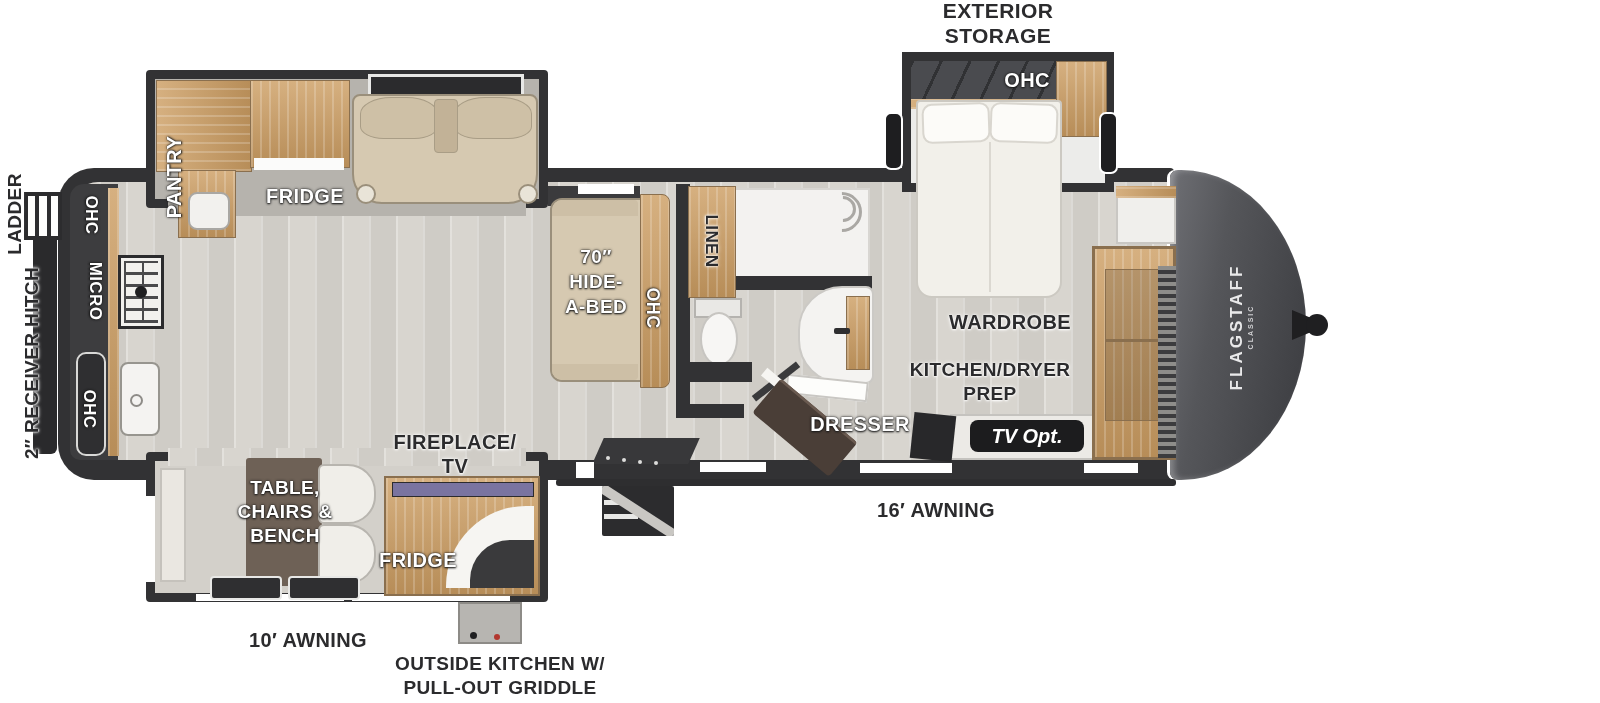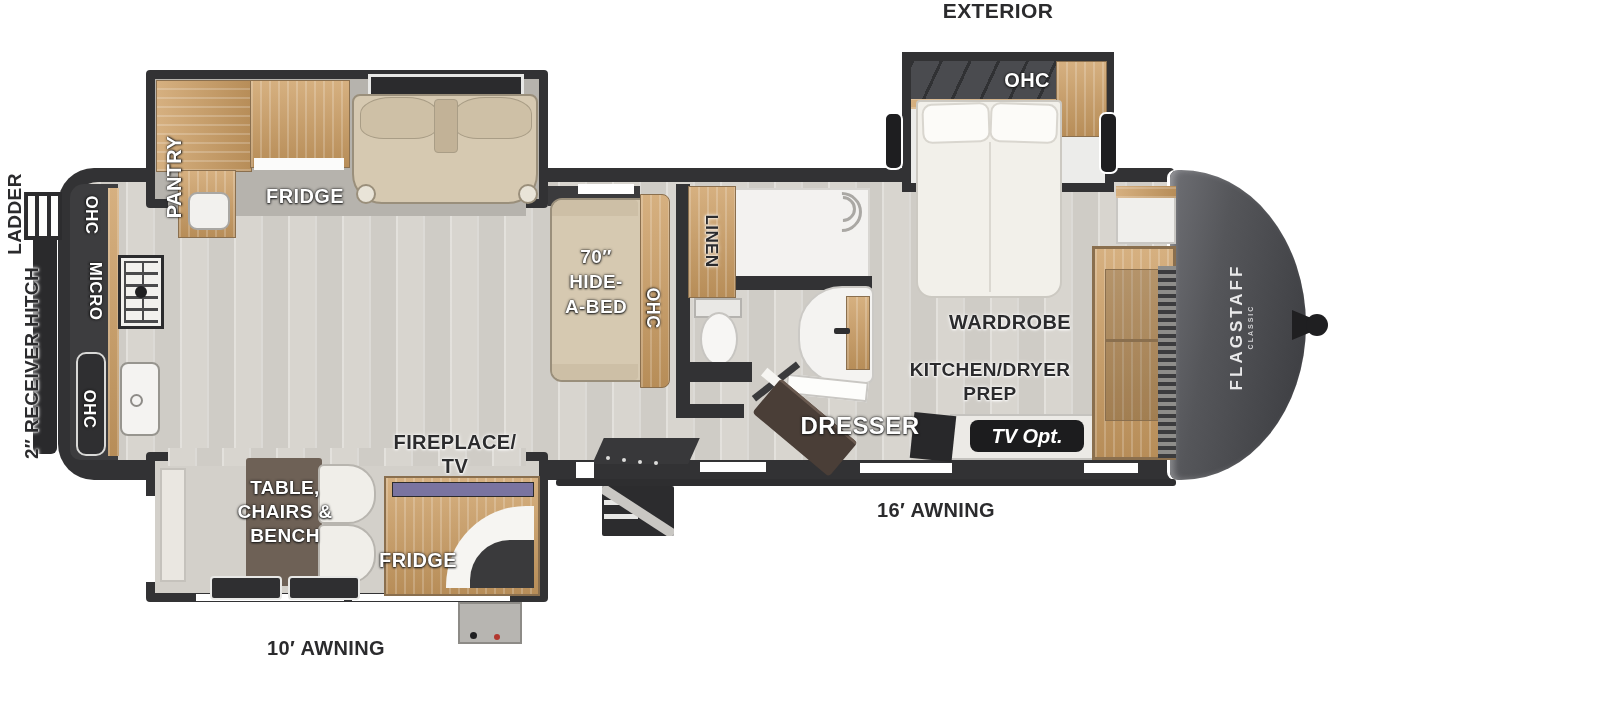--- a/index.html
+++ b/index.html
@@ -159,25 +159,30 @@
   <div class="abs" style="left:446px;top:506px;width:88px;height:82px;background:#f6f5f2;border-radius:80px 0 0 0;">
     <div class="abs" style="left:24px;top:34px;width:64px;height:48px;background:#3a3a3c;border-radius:40px 0 0 0;"></div>
   </div>
   <div class="abs" style="left:458px;top:602px;width:64px;height:42px;background:#b7b5b1;border:2px solid #8d8b87;box-sizing:border-box;">
     <div class="abs" style="left:10px;top:28px;width:7px;height:7px;background:#1f1f21;border-radius:50%;"></div>
     <div class="abs" style="left:34px;top:30px;width:6px;height:6px;background:#b2372f;border-radius:50%;"></div>
   </div>
 
   <div class="abs lbl dk" style="left:880px;top:-2px;width:236px;font-size:21px;">
     <div>EXTERIOR</div>
+    <div>STORAGE</div>
   </div>
   <div class="abs lbl dk vup" style="left:-46px;top:204px;width:120px;height:20px;font-size:19px;">LADDER</div>
   <div class="abs lbl dk vup" style="left:-81px;top:353px;width:224px;height:20px;font-size:19px;">2″ RECEIVER HITCH</div>
   <div class="abs lbl dk" style="left:846px;top:498px;width:180px;font-size:20px;">16′ AWNING</div>
-  <div class="abs lbl dk" style="left:236px;top:628px;width:180px;font-size:20px;margin-top:8px;">10′ AWNING</div>
+  <div class="abs lbl dk" style="left:218px;top:628px;width:180px;font-size:20px;">10′ AWNING</div>
+  <div class="abs lbl dk" style="left:360px;top:652px;width:280px;font-size:19px;line-height:24px;">
+    <div>OUTSIDE KITCHEN W/</div>
+    <div>PULL-OUT GRIDDLE</div>
+  </div>
 
   <div class="abs lbl lt vdn" style="left:63px;top:205px;width:56px;height:20px;font-size:17px;">OHC</div>
   <div class="abs lbl lt vdn" style="left:53px;top:281px;width:84px;height:20px;font-size:17px;">MICRO</div>
   <div class="abs lbl lt vdn" style="left:61px;top:399px;width:56px;height:20px;font-size:17px;">OHC</div>
 
   <div class="abs lbl lt vup" style="left:84px;top:167px;width:176px;height:20px;font-size:20px;">PANTRY</div>
   <div class="abs lbl lt" style="left:250px;top:184px;width:110px;font-size:20px;">FRIDGE</div>
   <div class="abs lbl lt" style="left:546px;top:244px;width:100px;font-size:19px;line-height:25px;">
     <div>70″</div>
     <div>HIDE-</div>
@@ -185,21 +190,21 @@
   </div>
   <div class="abs lbl lt vdn" style="left:611px;top:298px;width:84px;height:20px;font-size:18px;">OHC</div>
   <div class="abs lbl dk vdn" style="left:669px;top:231px;width:84px;height:20px;font-size:17px;">LINEN</div>
 
   <div class="abs lbl lt" style="left:977px;top:68px;width:100px;font-size:20px;">OHC</div>
   <div class="abs lbl dk" style="left:930px;top:310px;width:160px;font-size:20px;">WARDROBE</div>
   <div class="abs lbl dk" style="left:898px;top:358px;width:184px;font-size:19px;line-height:24px;">
     <div>KITCHEN/DRYER</div>
     <div>PREP</div>
   </div>
-  <div class="abs lbl lt" style="left:800px;top:412px;width:120px;font-size:24px;">DRESSER</div>
+  <div class="abs lbl lt" style="left:800px;top:412px;width:120px;font-size:20px;">DRESSER</div>
   <div class="abs badge" style="left:970px;top:420px;width:114px;height:32px;font-size:20px;line-height:32px;">TV Opt.</div>
 
   <div class="abs lbl dk" style="left:370px;top:430px;width:170px;font-size:20px;line-height:24px;">
     <div>FIREPLACE/</div>
     <div>TV</div>
   </div>
   <div class="abs lbl lt" style="left:220px;top:476px;width:130px;font-size:19px;line-height:24px;">
     <div>TABLE,</div>
     <div>CHAIRS &amp;</div>
     <div>BENCH</div>

